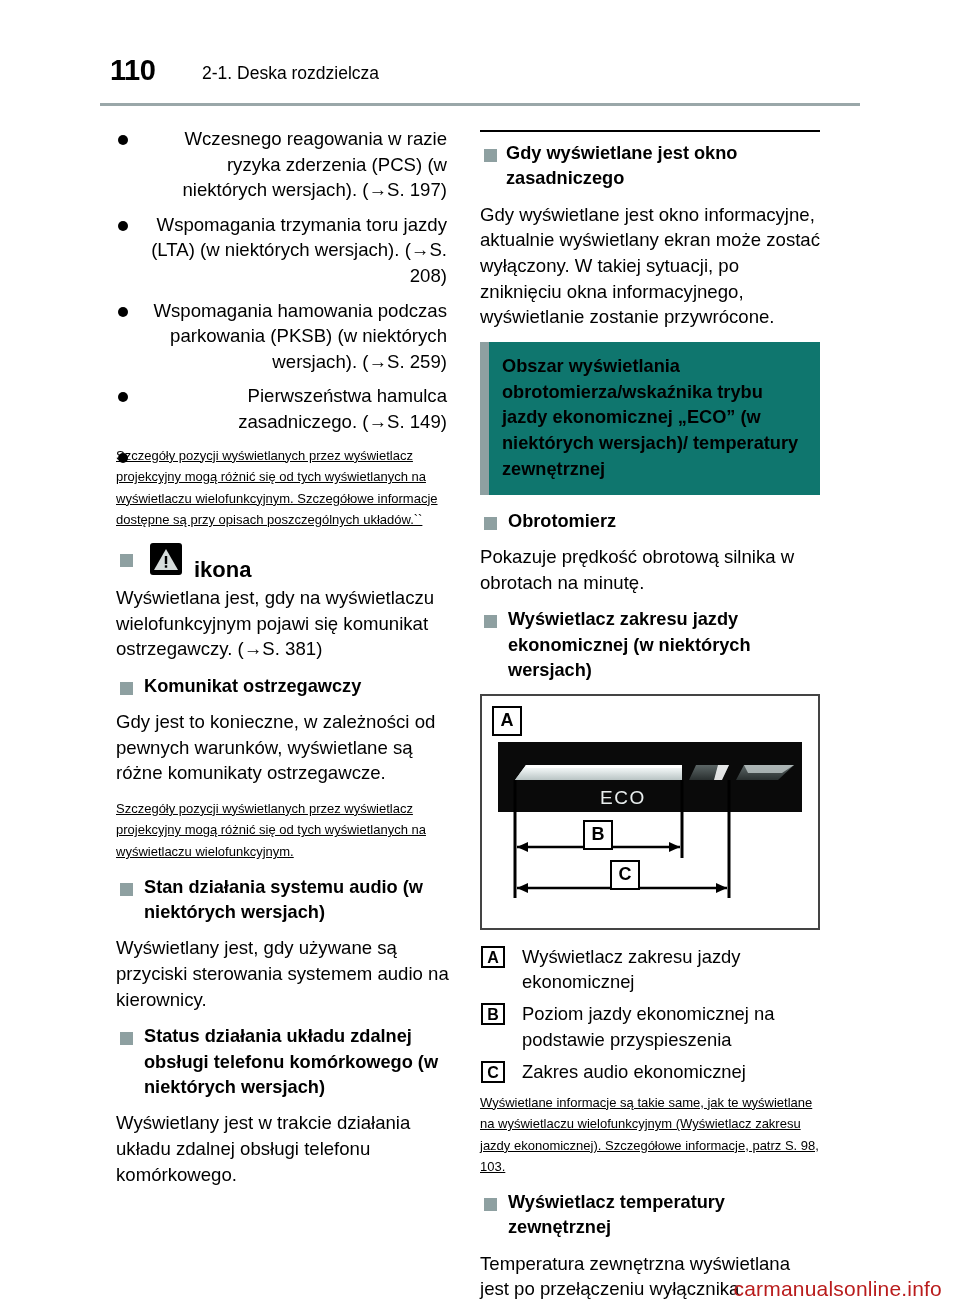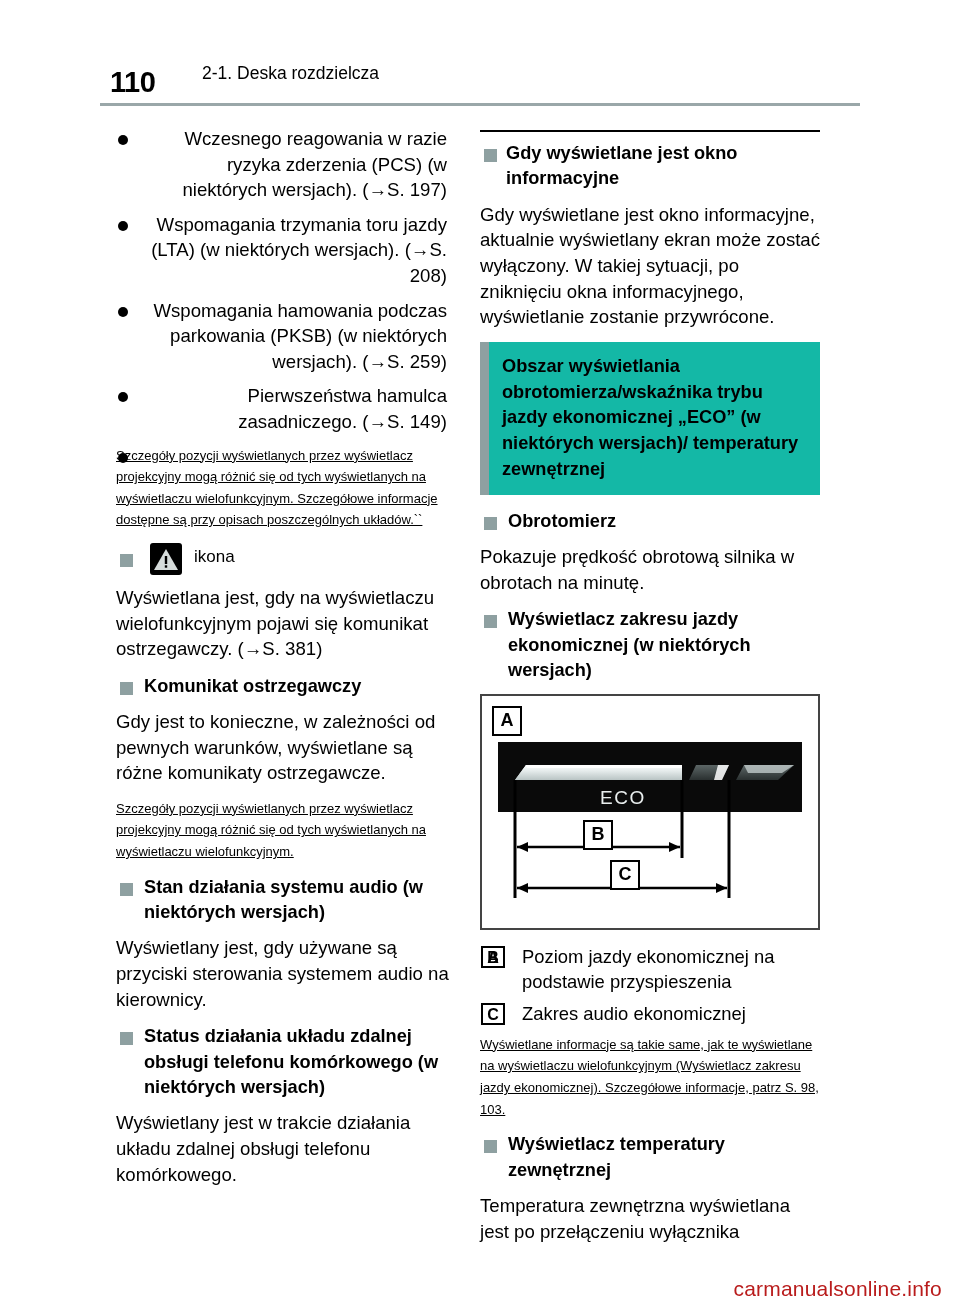--- a/index.html
+++ b/index.html
@@ -16,21 +16,21 @@
     overflow: hidden;
   }
 
   .page {
     position: absolute;
     inset: 0;
   }
   .page-number {
     position: absolute;
     left: 110px;
-    top: 66px;
+    top: 54px;
     font-size: 29px;
     font-weight: bold;
     letter-spacing: -0.5px;
   }
   .chapter-title {
     position: absolute;
     left: 202px;
     top: 63px;
     font-size: 17.5px;
     font-weight: normal;
@@ -137,29 +137,29 @@
     top: 0px;
     width: 32px;
     height: 32px;
     background: #000;
     border-radius: 3px;
   }
   .warn-icon svg { display: block; }
   .icon-head .icon-label {
     position: absolute;
     left: 78px;
-    top: 4px;
-    font-size: 17px;
-    font-weight: normal;
+    top: 14px;
+    font-size: 22px;
+    font-weight: bold;
   }
 
   
   .callout {
     position: relative;
-    background: #14b8a6;
+    background: #0f766e;
     border-left: 9px solid #8ea0a1;
     padding: 12px 10px 12px 13px;
     margin: 4px 0 14px 0;
     box-sizing: border-box;
   }
   .callout .callout-text {
     font-size: 18.2px;
     line-height: 25.8px;
     font-weight: bold;
   }
@@ -291,21 +291,21 @@
 
     <p class="body">Wyświetlany jest w trakcie działania układu zdalnej obsługi telefonu komórkowego.</p>
   </div>
 
   <div class="col col-right">
 
     <div class="thin-rule"></div>
 
     <div class="sq-head tight-indent">
       <span class="sq"></span>
-      <span>Gdy wyświetlane jest okno informacyjne</span>
+      <span>Gdy wyświetlane jest okno zasadniczego</span>
     </div>
 
     <p class="body">Gdy wyświetlane jest okno informacyjne, aktualnie wyświetlany ekran może zostać wyłączony. W takiej sytuacji, po zniknięciu okna informacyjnego, wyświetlanie zostanie przywrócone.</p>
 
     <div class="callout">
       <div class="callout-text">Obszar wyświetlania obrotomierza/wskaźnika trybu jazdy ekonomicznej „ECO” (w niektórych wersjach)/ temperatury zewnętrznej</div>
     </div>
 
     <div class="sq-head">
       <span class="sq"></span>
@@ -360,20 +360,21 @@
         <polygon points="245,192 234,187 234,197" fill="#000"></polygon>
       </svg>
 
       <div class="fig-callout" style="left:10px; top:10px;">A</div>
       <div class="fig-callout" style="left:101px; top:124px;">B</div>
       <div class="fig-callout" style="left:128px; top:164px;">C</div>
     </div>
 
     <div class="ref-item">
       <span class="ref-badge">A</span>
+      <span>Wyświetlacz zakresu jazdy ekonomicznej</span>
     </div>
     <div class="ref-item">
       <span class="ref-badge">B</span>
       <span>Poziom jazdy ekonomicznej na podstawie przyspieszenia</span>
     </div>
     <div class="ref-item">
       <span class="ref-badge">C</span>
       <span>Zakres audio ekonomicznej</span>
     </div>
 

